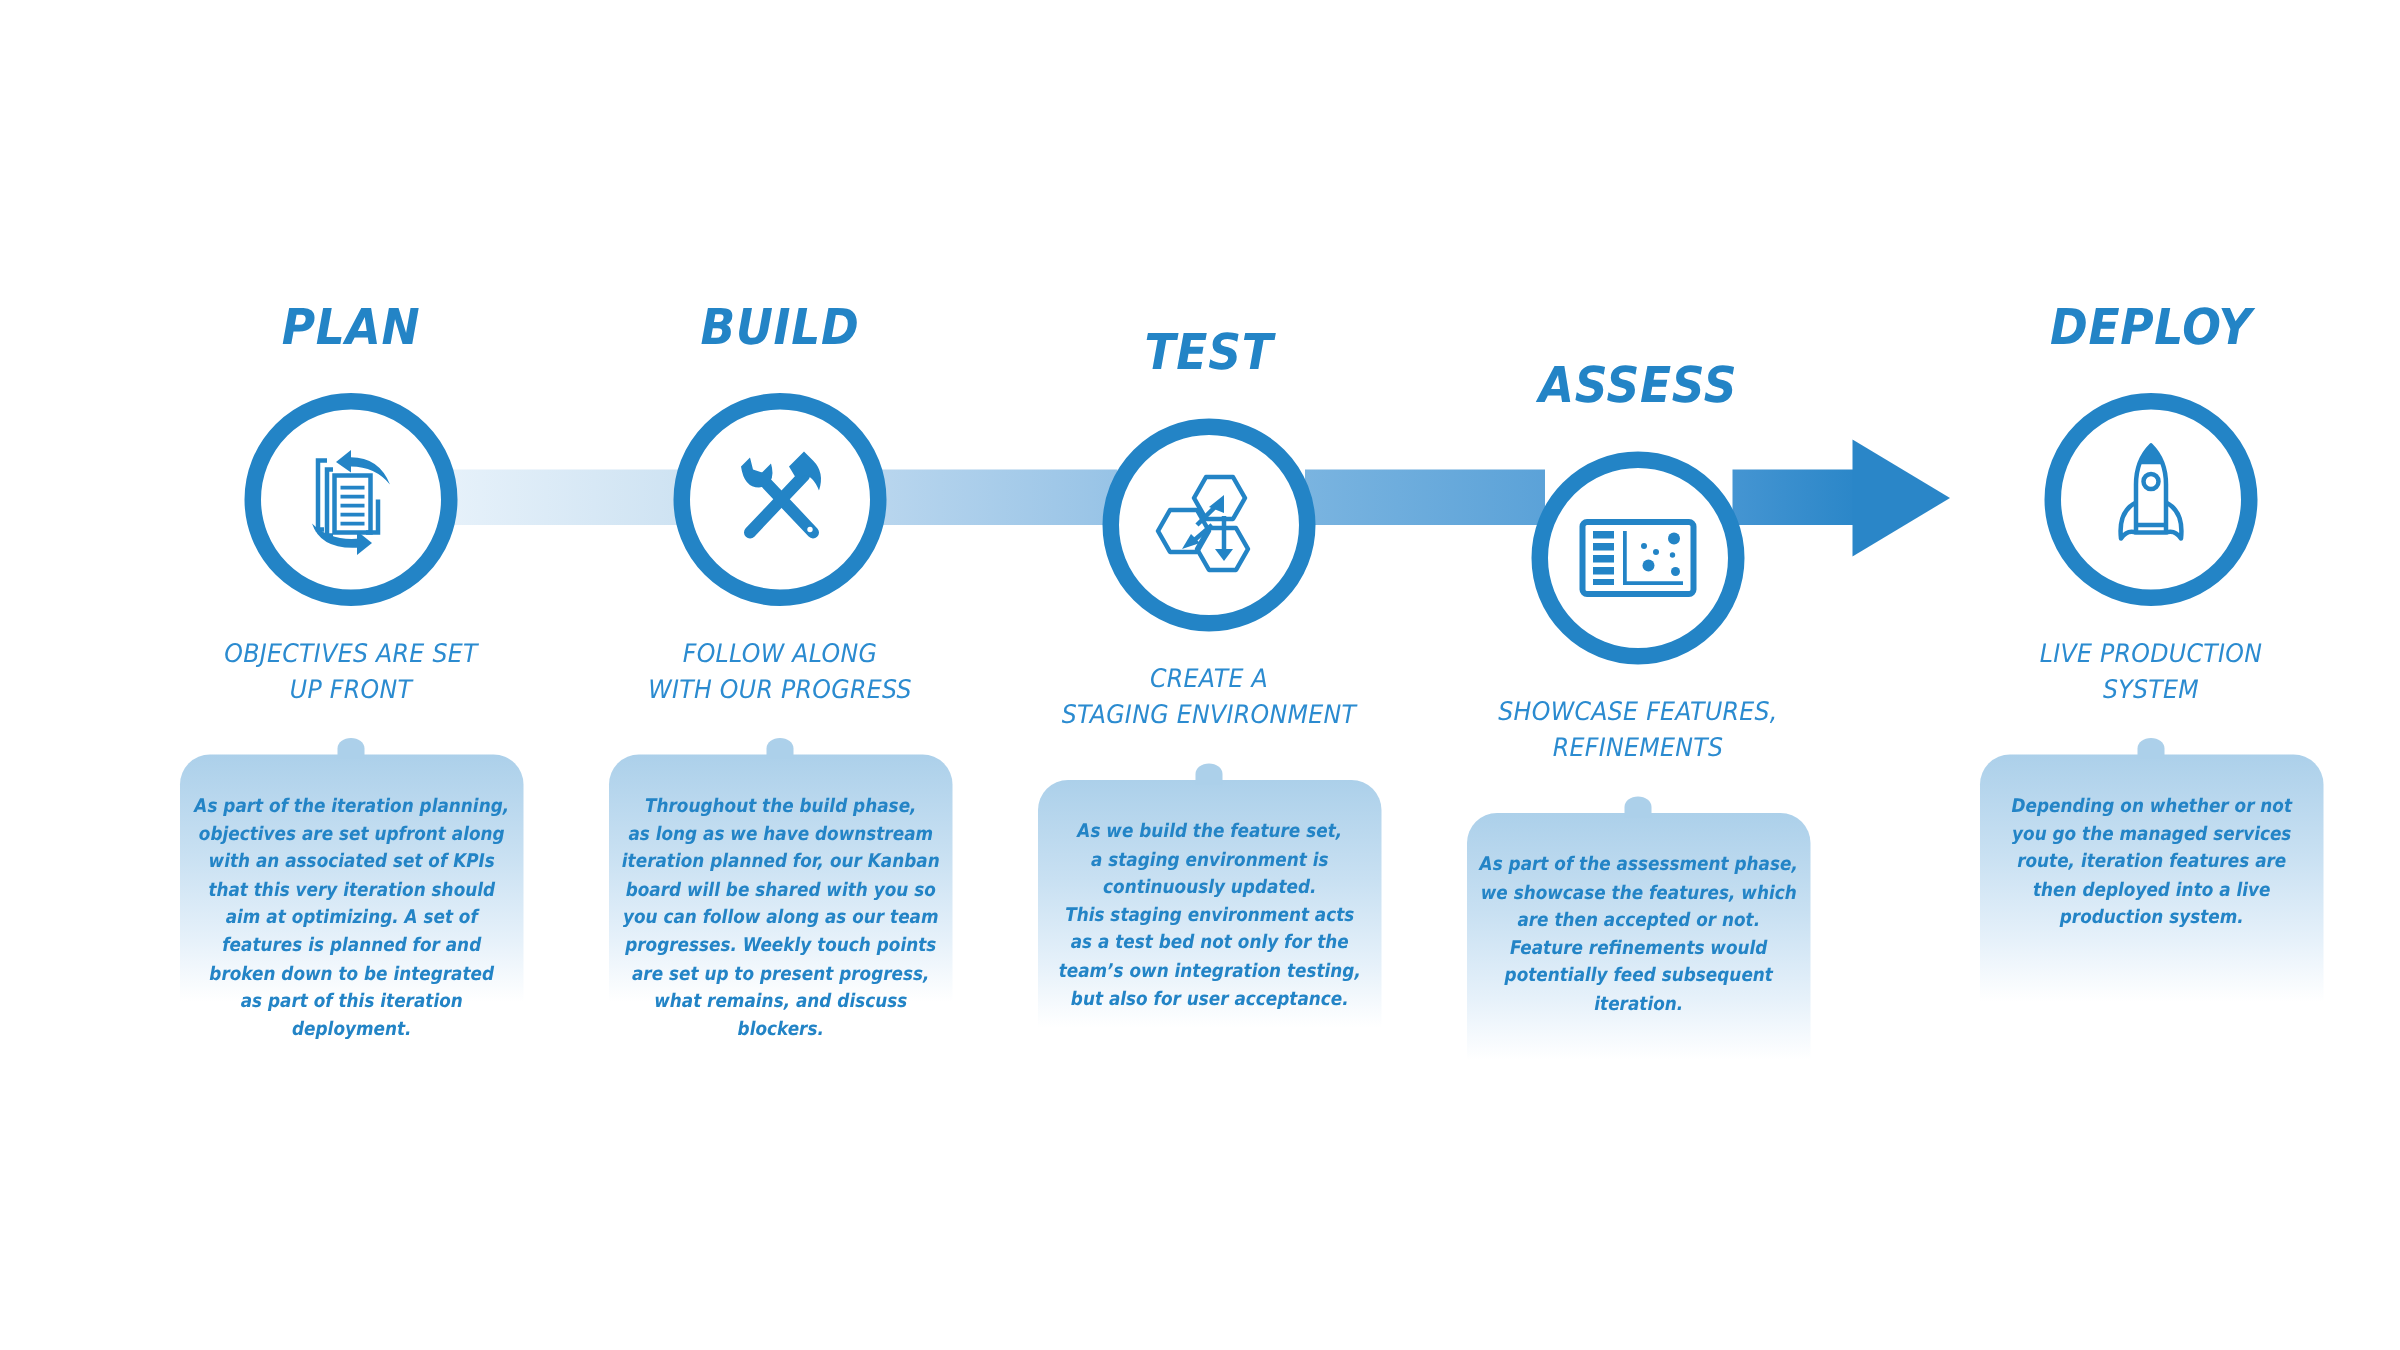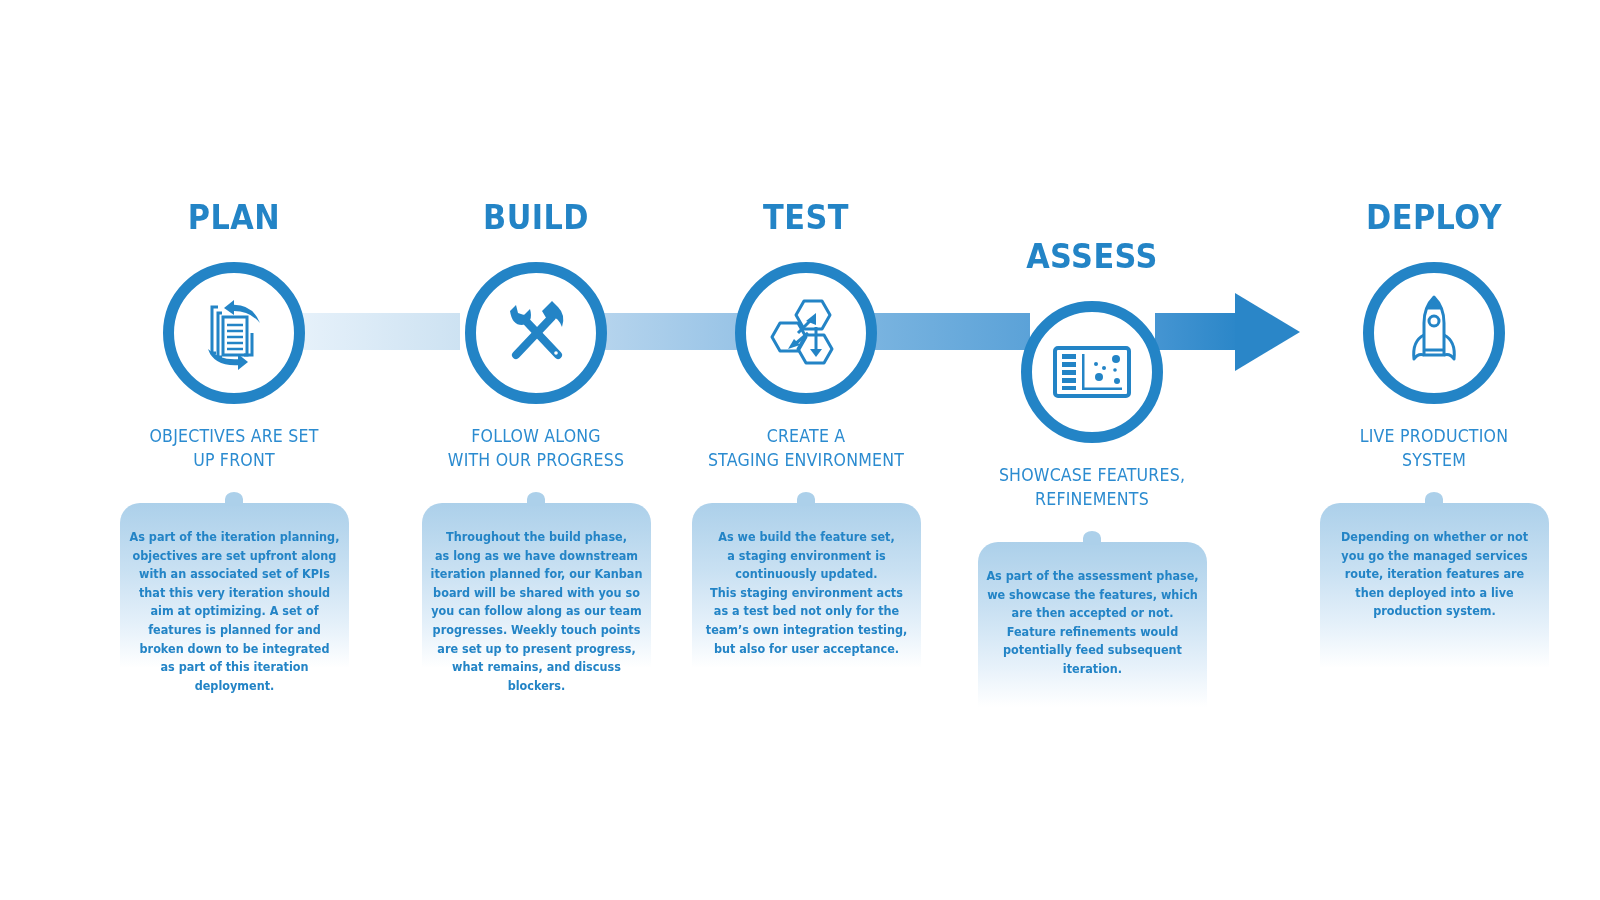--- a/index.html
+++ b/index.html
@@ -4,21 +4,21 @@
 <style>
   html, body { margin:0; padding:0; }
   body {
     width:1600px; height:900px; background:#ffffff; position:relative; overflow:hidden;
     font-family: "DejaVu Sans", "Liberation Sans", sans-serif; color:#2384c6;
   }
   .connector { position:absolute; top:313px; height:37px; }
   .arrow-head { position:absolute; left:1235px; top:293px; width:0; height:0;
     border-top:39px solid transparent; border-bottom:39px solid transparent;
     border-left:65px solid #2a86c8; }
-  .stage { position:absolute; top:0; width:280px; margin-left:-140px; height:880px; }
+  .stage { position:absolute; top:0; width:280px; margin-left:-140px; height:880px;font-style:italic; }
   .stage-title {
     position:absolute; top:198px; left:0; width:100%; text-align:center;
     font-family: "DejaVu Sans", sans-serif; font-weight:bold; font-size:33px;
     letter-spacing:0.5px; color:#2384c6; transform:scaleX(0.92);
   }
   .stage-circle {
     position:absolute; top:262px; left:69px; width:120px; height:120px;
     border:11px solid #2384c6; border-radius:50%; background:#ffffff;
     display:flex; align-items:center; justify-content:center;
   }
@@ -88,21 +88,21 @@
     <span>with an associated set of KPIs</span>
     <span>that this very iteration should</span>
     <span>aim at optimizing. A set of</span>
     <span>features is planned for and</span>
     <span>broken down to be integrated</span>
     <span>as part of this iteration</span>
     <span>deployment.</span>
   </div>
 </div>
 
-<div class="stage" style="left:536px;">
+<div class="stage" style="left:520px;">
   <div class="stage-title">BUILD</div>
   <div class="stage-circle">
     <svg viewBox="0 0 80 80">
       <g stroke="#2384c6" stroke-width="8" stroke-linecap="round">
         <line x1="28" y1="26" x2="62" y2="62"></line>
         <line x1="56" y1="24" x2="20" y2="62"></line>
       </g>
       <circle cx="60" cy="60" r="1.8" fill="#ffffff"></circle>
       <path d="M14 18 L20 12 L22 20 L28 22 L34 16 Q38 30 26 32 Q16 32 14 18 Z" fill="#2384c6"></path>
       <path d="M46 18 L56 8 L62 14 Q70 22 66 34 Q62 24 56 24 L52 28 Z" fill="#2384c6"></path>
@@ -119,21 +119,21 @@
     <span>iteration planned for, our Kanban</span>
     <span>board will be shared with you so</span>
     <span>you can follow along as our team</span>
     <span>progresses. Weekly touch points</span>
     <span>are set up to present progress,</span>
     <span>what remains, and discuss</span>
     <span>blockers.</span>
   </div>
 </div>
 
-<div class="stage" style="left:806px;">
+<div class="stage" style="left:806px;margin-top:17px;">
   <div class="stage-title">TEST</div>
   <div class="stage-circle">
     <svg viewBox="0 0 80 80">
       <g fill="none" stroke="#2384c6" stroke-width="3" stroke-linejoin="round">
         <polygon points="38,8 56,8 64,22 56,36 38,36 30,22"></polygon>
         <polygon points="14,30 32,30 40,44 32,58 14,58 6,44"></polygon>
         <polygon points="40,42 58,42 66,56 58,70 40,70 32,56"></polygon>
       </g>
       <g stroke="#2384c6" stroke-width="3">
         <line x1="32" y1="40" x2="46" y2="26"></line>

